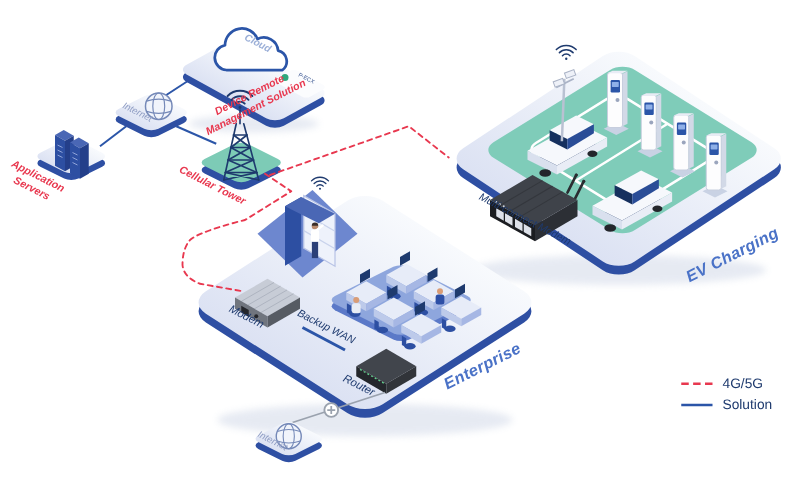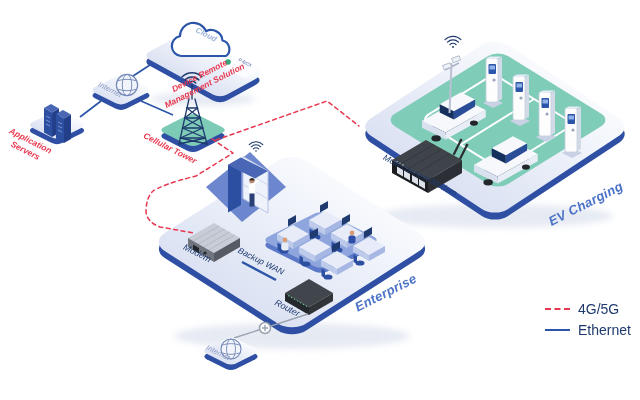--- a/index.html
+++ b/index.html
@@ -8,21 +8,21 @@
   svg{position:absolute;left:0;top:0;}
   .lbl{position:absolute;font-style:italic;color:#1e3a6e;text-align:center;white-space:pre-line;line-height:1.25;transform-origin:center center;pointer-events:none;}
   .rot27{transform:rotate(27deg);}
   .rotm27{transform:rotate(-27deg);}
   .red{color:#e8384f;font-weight:600;font-size:8.5px;}
   .net{color:#8e9cc3;font-size:7.5px;}
   .dev{font-size:9px;font-weight:500;}
   .site{color:#4a72c7;font-weight:700;font-size:13px;letter-spacing:.3px;}
   .cloudtxt{color:#9cb0d8;font-size:8px;font-weight:600;}
   .logotxt{color:#33508c;font-size:4.5px;font-style:normal;}
-  .legend{position:absolute;left:545px;top:301px;font-size:14px;color:#1e3a6e;}
+  .legend{position:absolute;left:545px;top:301px;font-size:11px;color:#1e3a6e;}
   .legend .row{display:flex;align-items:center;margin-bottom:5px;}
   .sample{display:inline-block;width:25px;height:0;border-top:2px solid #2b55a8;margin-right:8px;}
   .sample.dashed{border-top:2px dashed #e8384f;}
 </style>
 </head>
 <body>
 
 <div class="stage">
 <svg width="640" height="400" viewBox="0 0 640 400" xmlns="http://www.w3.org/2000/svg" xmlns:xlink="http://www.w3.org/1999/xlink">
   <defs>
@@ -280,16 +280,16 @@
 <div class="lbl site rotm27" style="left:336px;top:285px;width:100px;">Enterprise</div>
 <div class="lbl net rot27" style="left:193px;top:348px;width:50px;">Internet</div>
 
 <div class="legend">
   <div class="row">
     <span class="sample dashed"></span>
     <span>4G/5G</span>
   </div>
   <div class="row">
     <span class="sample"></span>
-    <span>Ethernet</span>
+    <span>Solution</span>
   </div>
 </div>
 </div>
 
 </body></html>

